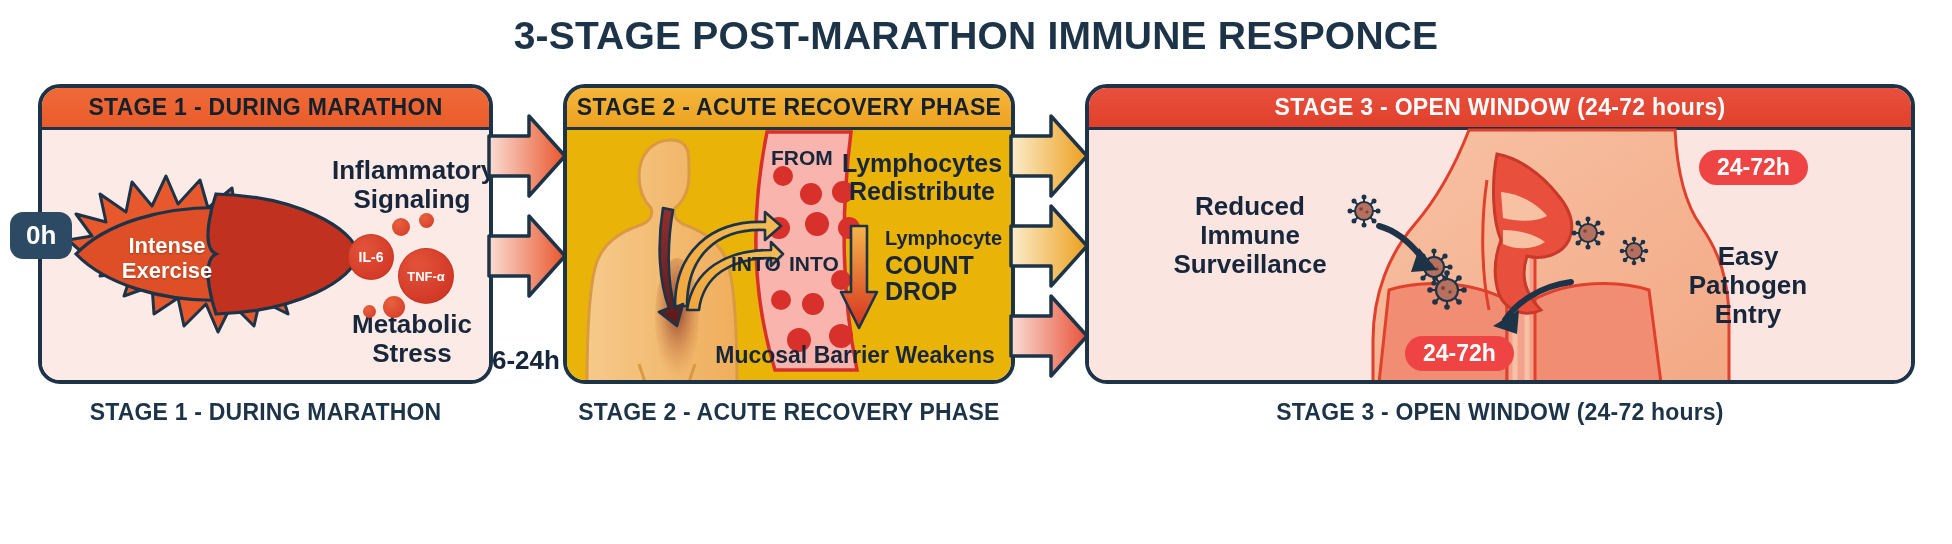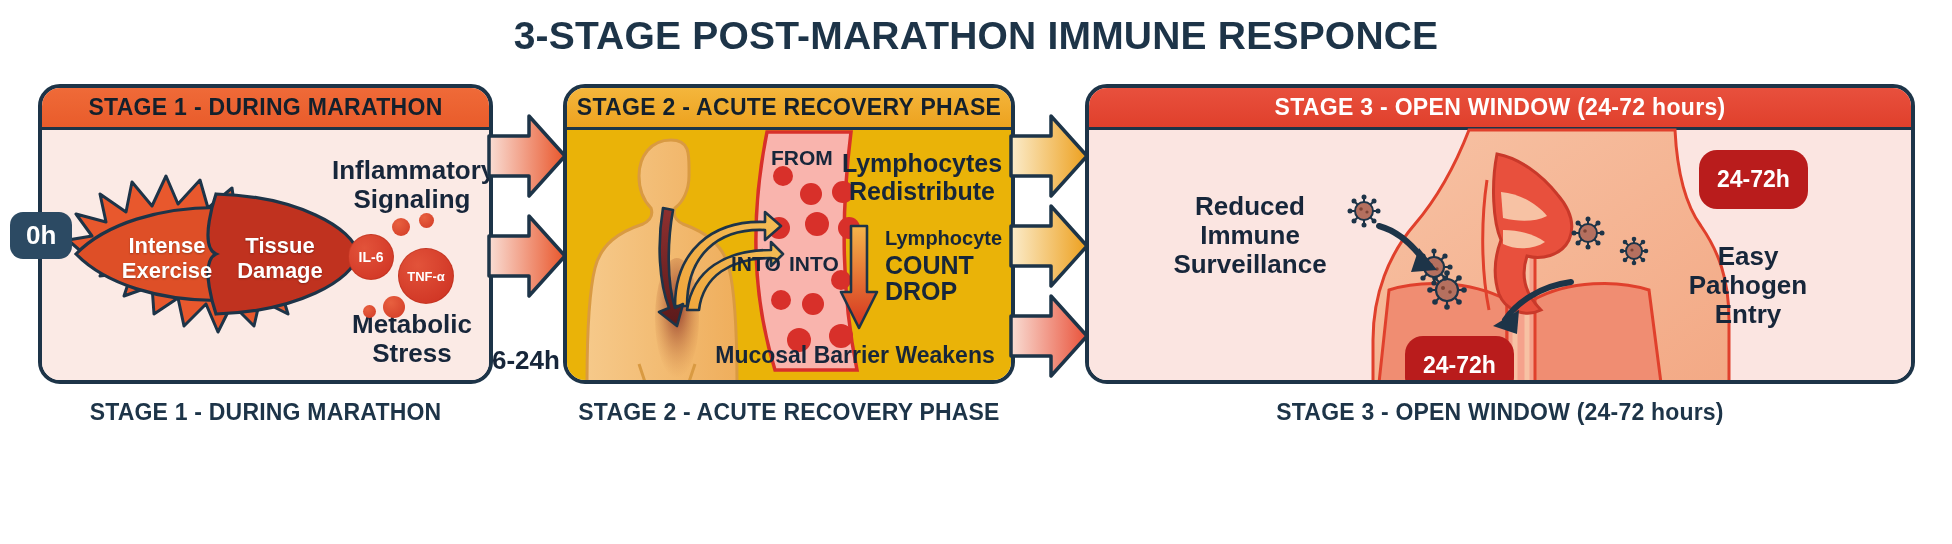--- a/index.html
+++ b/index.html
@@ -119,22 +119,22 @@
                color:#17263a; text-align:center; white-space:nowrap; }
 
   
   #s3-reduced { position:absolute; left:66px; top:62px; width:190px; font-size:26px; font-weight:900;
                 color:#17263a; line-height:1.12; text-align:center; white-space:pre-line; }
   #s3-easy    { position:absolute; left:584px; top:112px; width:150px; font-size:26px; font-weight:900;
                 color:#17263a; line-height:1.12; text-align:center; white-space:pre-line; }
   #badge-top  { position:absolute; left:610px; top:20px; font-size:23px; }
   #badge-bot  { position:absolute; left:316px; top:206px; font-size:23px; }
   .badge-inline {
-    background:#b91c1c; color:#fff; font-weight:900; border-radius:18px;
-    padding:16px 18px; display:inline-flex; align-items:center; justify-content:center;
+    background:#ef4444; color:#fff; font-weight:900; border-radius:18px;
+    padding:4px 18px; display:inline-flex; align-items:center; justify-content:center;
     white-space:nowrap; z-index: 30;
   }
 
   .lbl-6h {
     position:absolute; left: 492px; top: 345px;
     font-size: 26px; font-weight:900; color:#17263a; z-index: 20;
   }
   svg { display:block; overflow: visible; }
 </style>
 </head>
@@ -156,22 +156,20 @@
                    L242 78 L226 96 L250 102 L224 112 L244 132 L214 126 L222 152 L194 138
                    L188 164 L166 142 L152 170 L140 142 L118 164 L112 136 L88 152 L86 124
                    L58 134 L66 110 L34 114 L48 96 Z" fill="#e8582d" stroke="#1d3448" stroke-width="3" stroke-linejoin="round"></path>
 
           <path d="M10 92 C70 30, 230 30, 292 92 C230 154, 70 154, 10 92 Z" fill="#de4f27" stroke="#1d3448" stroke-width="3.2"></path>
           <path d="M150 32 C150 32, 132 84, 150 92 C132 100, 150 152, 150 152
                    C230 150, 288 118, 292 92 C288 66, 230 34, 150 32 Z" fill="#c0321f" stroke="#1d3448" stroke-width="3.2"></path>
         </svg>
         <div class="lens-label" id="lensA">Intense
 Exercise</div>
-        <div class="lens-label" id="lensB">Tissue
-Damage</div>
       </div>
 
       <div class="stage1-text" id="s1-inflam">Inflammatory
 Signaling</div>
       <div class="stage1-text" id="s1-metab">Metabolic
 Stress</div>
 
       <div class="dot" id="d1"></div>
       <div class="dot" id="d2"></div>
       <div class="cyto" id="cy-il6">IL-6</div>

